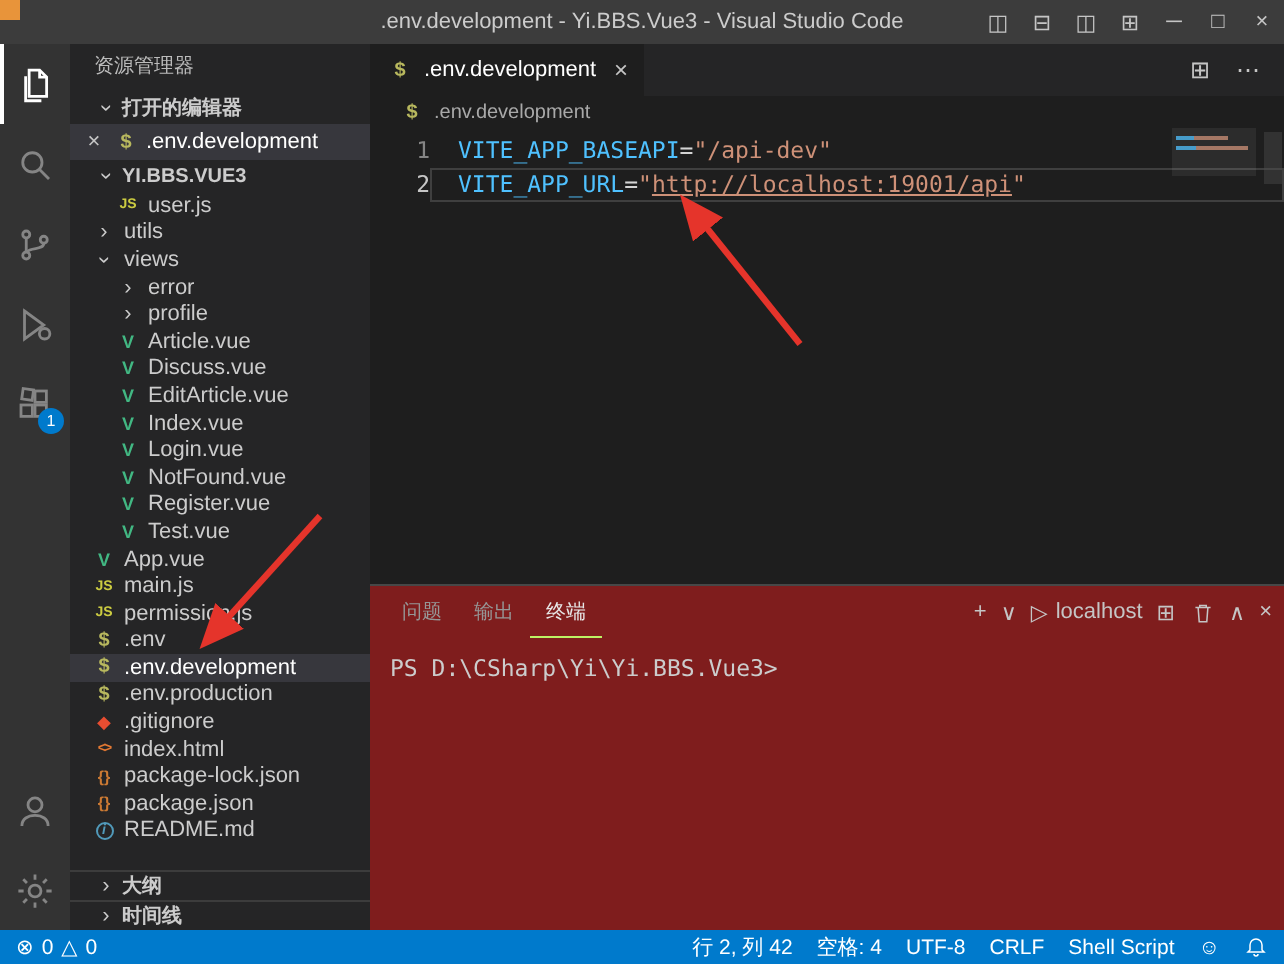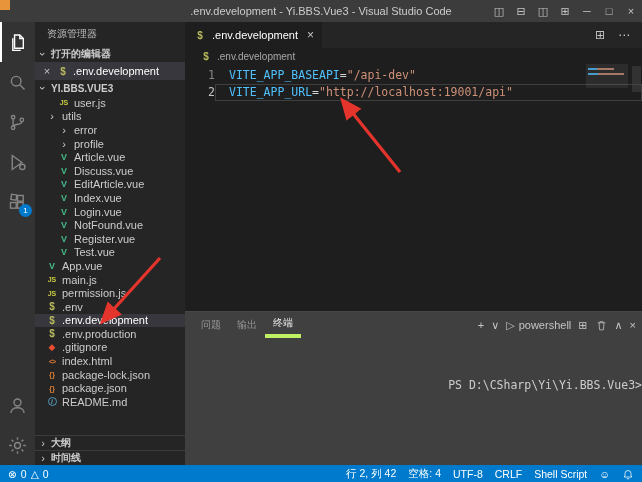--- a/index.html
+++ b/index.html
@@ -25,21 +25,21 @@
              color:#858585; cursor:pointer; }
   .ab-item.active { color:#ffffff; border-left:2px solid #ffffff; }
   .ab-item svg { width:21px; height:21px; stroke:currentColor; fill:none; stroke-width:1.6; }
   .badge { position:absolute; right:3px; bottom:5px; min-width:13px; height:13px; border-radius:7px;
            background:#007acc; color:#ffffff; font-size:8px; line-height:13px; text-align:center; padding:0 2px; }
 
   
   .sidebar { width:150px; background:#252526; display:flex; flex-direction:column; flex:none; min-height:0; font-size:11px; }
   .sidebar-title { height:24px; line-height:24px; padding-left:12px; font-size:10px; color:#bbbbbb; flex:none; }
   .section-header { height:16px; display:flex; align-items:center; gap:2px; font-size:10px; font-weight:bold;
-                    color:#cccccc; padding-left:2px; flex:none; cursor:pointer; }
+                    color:#cccccc; padding-left:12px; flex:none; cursor:pointer; }
   .section-header .twist { display:inline-block; width:12px; text-align:center; font-weight:normal; }
   .section-header.bottom { height:15px; border-top:1px solid #3c3c3c; }
   .open-editor-row { height:18px; display:flex; align-items:center; gap:3px; background:#37373d; color:#ffffff;
                      padding-left:6px; flex:none; cursor:pointer; }
   .oe-close { width:12px; text-align:center; color:#c5c5c5; cursor:pointer; }
   .file-tree { flex:1; overflow:hidden; }
   .tree-row { display:flex; align-items:center; gap:3px; height:13.6px; color:#cccccc; cursor:pointer; white-space:nowrap; }
   .tree-row.ind1 { padding-left:10px; }
   .tree-row.ind2 { padding-left:22px; }
   .tree-row.selected { background:#37373d; color:#ffffff; }
@@ -73,38 +73,38 @@
 
   .code-wrap { flex:1; position:relative; min-height:0; font-family:"DejaVu Sans Mono",monospace; padding-top:3px; }
   .code-line { display:flex; height:17px; line-height:17px; font-size:11.5px; }
   .line-num { width:30px; text-align:right; color:#858585; flex:none; }
   .line-content { flex:1; padding-left:14px; white-space:pre; }
   .code-line.current .line-content { box-shadow:inset 0 0 0 1px #3f3f3f; }
   .code-line.current .line-num { color:#c6c6c6; }
   .tok.key { color:#4fc1ff; }
   .tok.op { color:#d4d4d4; }
   .tok.string { color:#ce9178; }
-  .tok.link { }
+  .tok.link { text-decoration:underline; }
   .minimap { position:absolute; top:4px; right:16px; width:38px; }
   .minimap .mm1 { height:2px; width:26px; margin-bottom:3px; background:linear-gradient(90deg,#4fc1ff 35%,#ce9178 35%); opacity:.75; }
   .minimap .mm2 { height:2px; width:36px; background:linear-gradient(90deg,#4fc1ff 28%,#ce9178 28%); opacity:.75; }
   .mm-slider { position:absolute; top:0; right:14px; width:42px; height:24px; background:#ffffff10; }
   .scroll-thumb { position:absolute; top:2px; right:1px; width:9px; height:26px; background:#4f4f4f66; }
 
   
-  .panel { height:154px; flex:none; border-top:1px solid #474747; display:flex; flex-direction:column; background:#404040;gap:32px; }
+  .panel { height:173px; flex:none; border-top:1px solid #474747; display:flex; flex-direction:column; background:#7f1d1d; }
   .panel-header { height:26px; display:flex; align-items:center; flex:none; padding:0 6px 0 8px; }
   .panel-tabs { display:flex; height:100%; align-items:stretch; }
   .panel-tab { display:flex; align-items:center; padding:0 8px; font-size:10px; color:#969696; cursor:pointer; }
-  .panel-tab.active { color:#e7e7e7; border-bottom:4px solid #bef264; }
+  .panel-tab.active { color:#e7e7e7; border-bottom:1px solid #bef264; }
   .panel-actions { margin-left:auto; display:flex; align-items:center; gap:7px; color:#c5c5c5; }
   .panel-actions > span { font-size:11px; cursor:pointer; display:inline-flex; align-items:center; justify-content:center; }
   .panel-actions svg { width:13px; height:13px; stroke:currentColor; fill:none; stroke-width:1.4; }
   .ps-btn { gap:4px; font-size:10px; }
-  .terminal { flex:1; padding:8px 0 0 10px; font-family:"DejaVu Sans Mono",monospace; font-size:11.5px; color:#cccccc; cursor:text;text-align:right; }
+  .terminal { flex:1; padding:8px 0 0 10px; font-family:"DejaVu Sans Mono",monospace; font-size:11.5px; color:#cccccc; cursor:text; }
 
   
   .statusbar { height:17px; background:#007acc; color:#ffffff; display:flex; align-items:center; font-size:10.5px;
                padding:0 8px; flex:none; }
   .sb-left { display:flex; align-items:center; gap:4px; cursor:pointer; }
   .sb-right { margin-left:auto; display:flex; align-items:center; gap:12px; }
   .sb-right span { cursor:pointer; white-space:nowrap; }
   .sb-icon svg { width:12px; height:12px; stroke:#ffffff; fill:none; stroke-width:1.5; vertical-align:-2px; }
 
   
@@ -207,20 +207,24 @@
       </div>
 
       <div class="file-tree">
           <div class="tree-row ind2">
             <span class="ficon js">JS</span>
             <span class="flabel">user.js</span>
           </div>
           <div class="tree-row ind1">
             <span class="ficon chevron_right">›</span>
             <span class="flabel">utils</span>
+          </div>
+          <div class="tree-row ind1">
+            <span class="ficon chevron_down">›</span>
+            <span class="flabel">views</span>
           </div>
           <div class="tree-row ind2">
             <span class="ficon chevron_right">›</span>
             <span class="flabel">error</span>
           </div>
           <div class="tree-row ind2">
             <span class="ficon chevron_right">›</span>
             <span class="flabel">profile</span>
           </div>
           <div class="tree-row ind2">
@@ -356,21 +360,21 @@
           <div class="panel-tabs">
               <span class="panel-tab">问题</span>
               <span class="panel-tab">输出</span>
               <span class="panel-tab active">终端</span>
             </div>
           <div class="panel-actions">
             <span>+</span>
             <span>∨</span>
             <span class="ps-btn">
               <span>▷</span>
-              <span>powershell</span>
+              <span>localhost</span>
             </span>
             <span>⊞</span>
             <span>
               <svg viewBox="0 0 24 24">
                   <path d="M5 7h14M9 7V5h6v2M7.5 7l1 13h7l1-13"></path>
                 </svg>
             </span>
             <span>∧</span>
             <span>×</span>
           </div>

